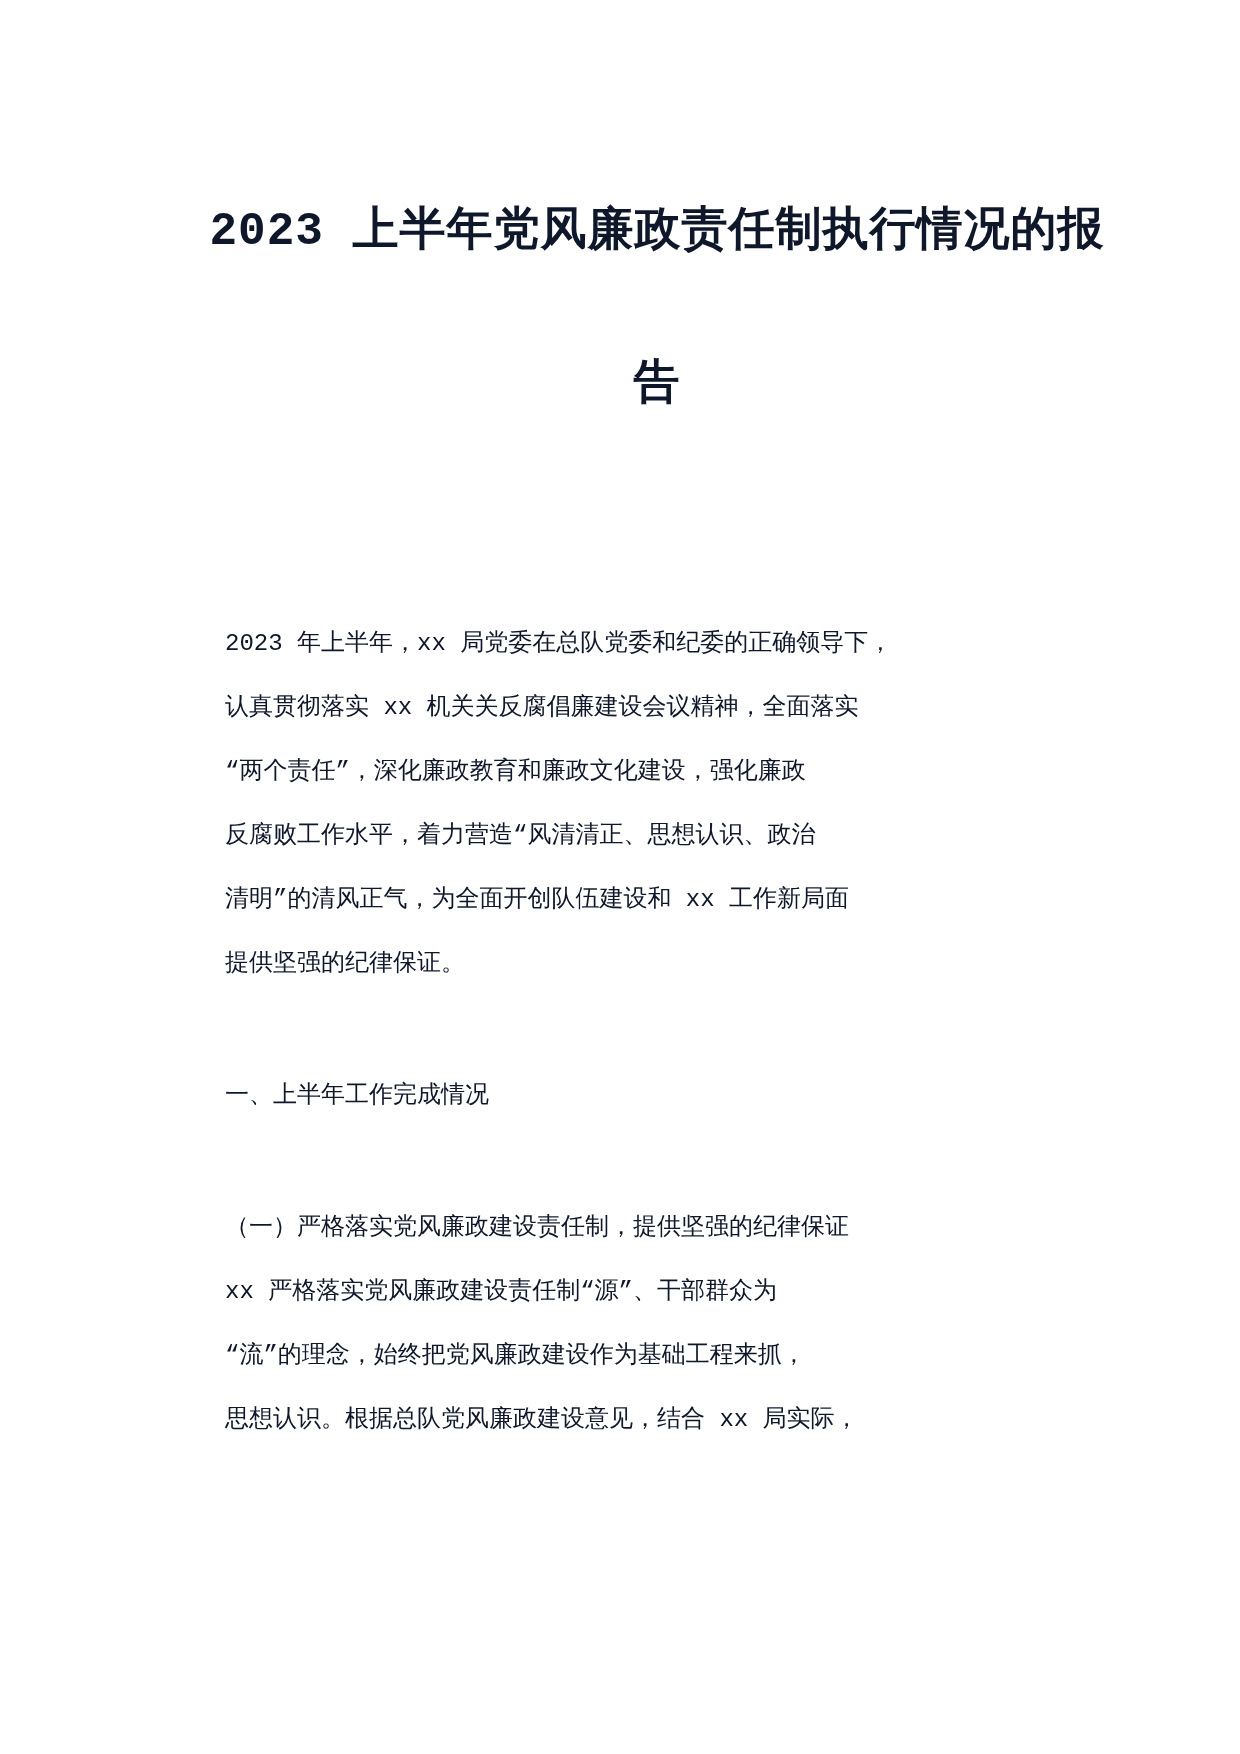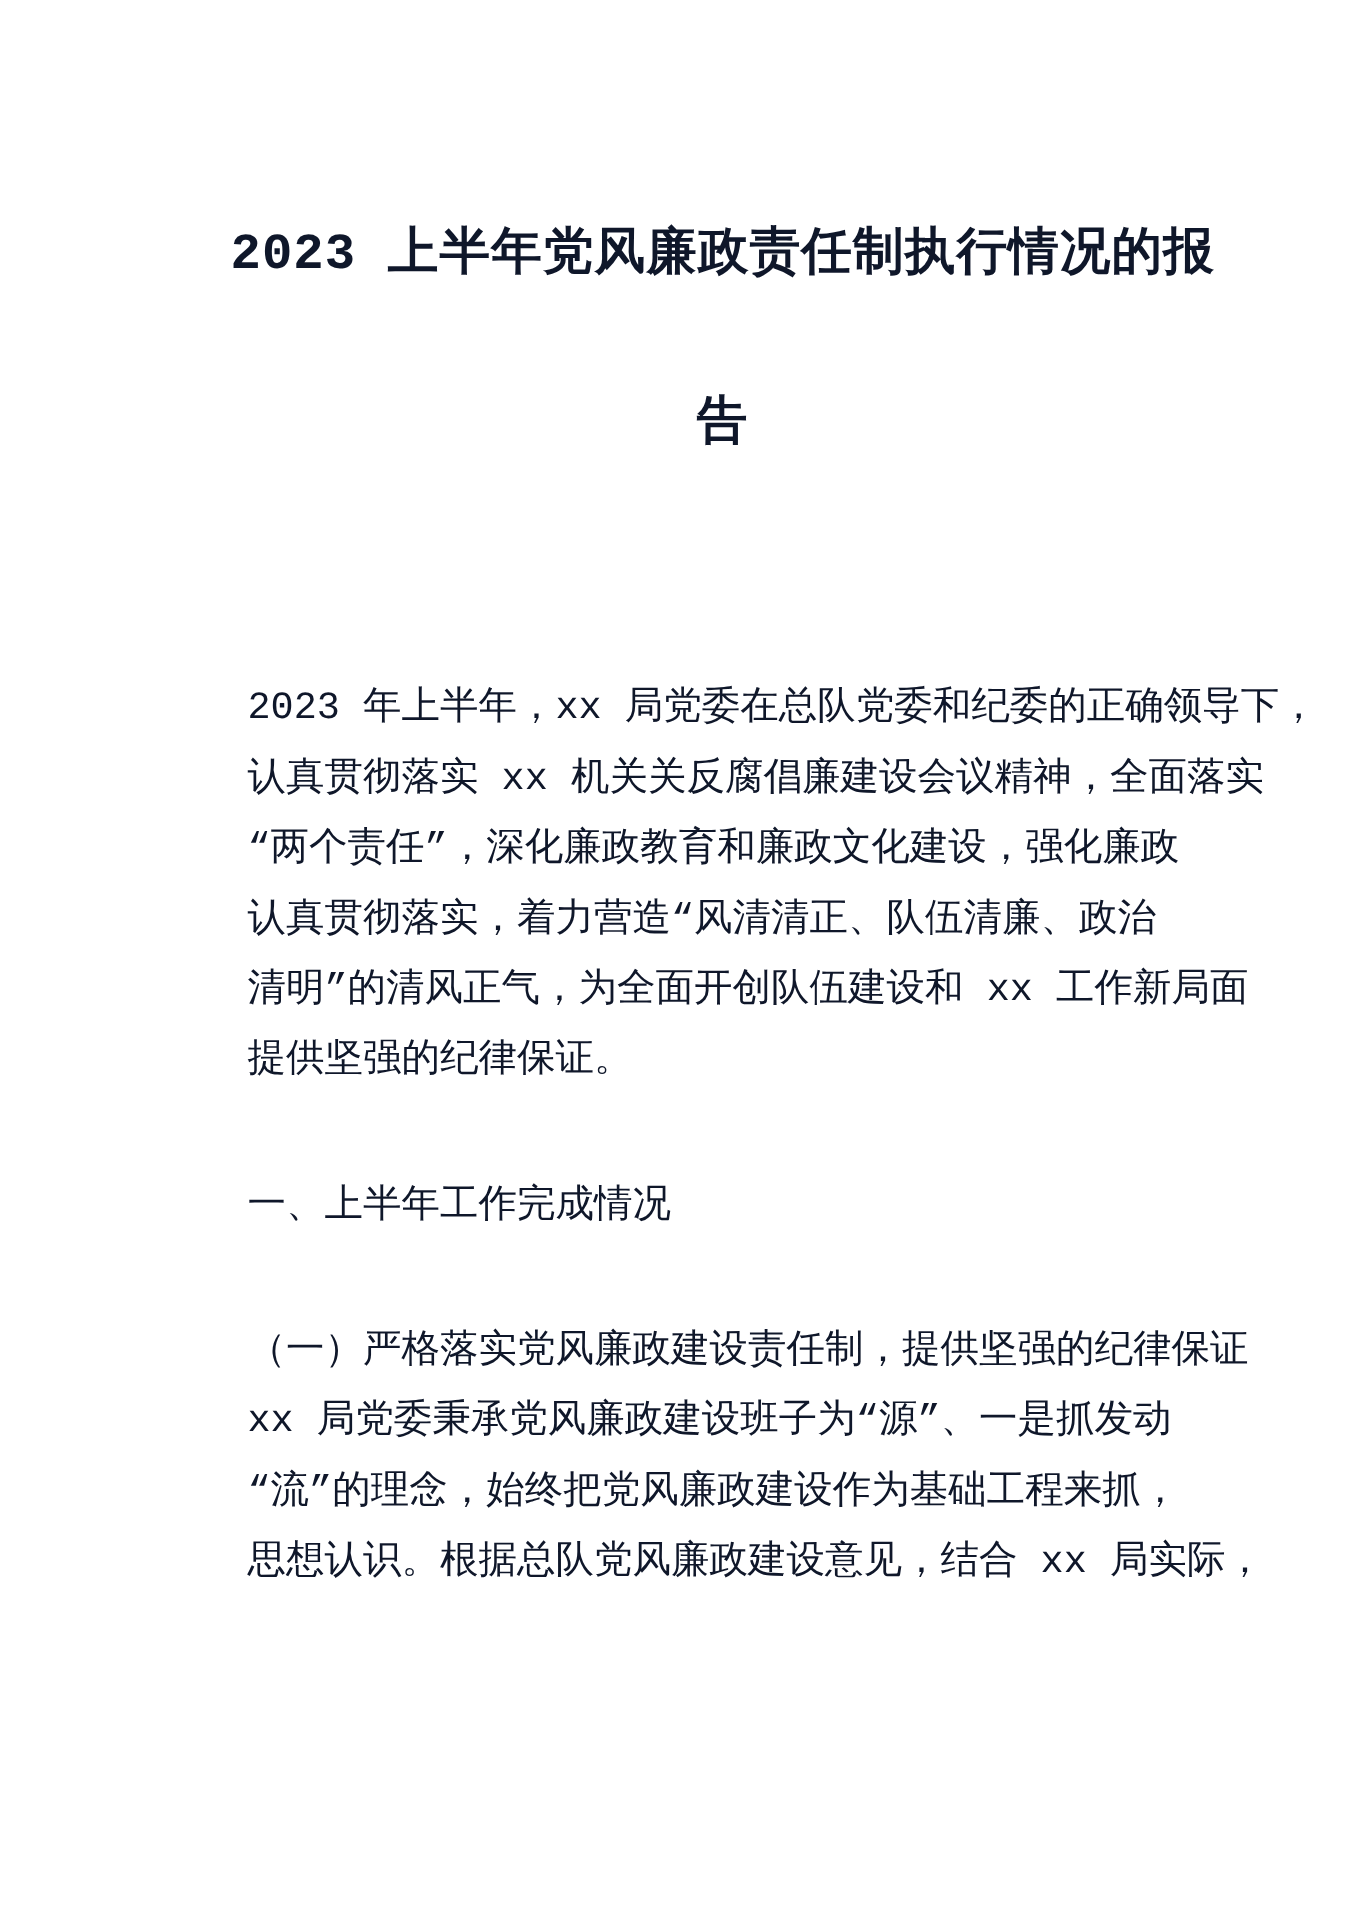--- a/index.html
+++ b/index.html
@@ -36,46 +36,46 @@
     padding-right: 150px;
     text-align: left;
   }
   .block {
     margin: 0 0 68px 0;
   }
   .block:last-child {
     margin-bottom: 0;
   }
   .doc-line {
-    font-size: 35px;
+    font-size: 24px;
     line-height: 64px;
     white-space: nowrap;
     font-weight: 400;
   }
 </style>
 </head>
 <body>
 
 <div class="page">
   <h1 class="doc-title">
       <div class="title-line">2023 上半年党风廉政责任制执行情况的报</div>
       <div class="title-line">告</div>
     </h1>
   <div class="doc-body">
       <div class="block paragraph">
         <div class="doc-line">2023 年上半年，xx 局党委在总队党委和纪委的正确领导下，</div>
         <div class="doc-line">认真贯彻落实 xx 机关关反腐倡廉建设会议精神，全面落实</div>
         <div class="doc-line">“两个责任”，深化廉政教育和廉政文化建设，强化廉政</div>
-        <div class="doc-line">认真贯彻落实，着力营造“风清清正、队伍清廉、政治</div>
+        <div class="doc-line">反腐败工作水平，着力营造“风清清正、思想认识、政治</div>
         <div class="doc-line">清明”的清风正气，为全面开创队伍建设和 xx 工作新局面</div>
         <div class="doc-line">提供坚强的纪律保证。</div>
       </div>
       <div class="block heading">
         <div class="doc-line">一、上半年工作完成情况</div>
       </div>
       <div class="block paragraph">
         <div class="doc-line">（一）严格落实党风廉政建设责任制，提供坚强的纪律保证</div>
-        <div class="doc-line">xx 局党委秉承党风廉政建设班子为“源”、一是抓发动</div>
+        <div class="doc-line">xx 严格落实党风廉政建设责任制“源”、干部群众为</div>
         <div class="doc-line">“流”的理念，始终把党风廉政建设作为基础工程来抓，</div>
         <div class="doc-line">思想认识。根据总队党风廉政建设意见，结合 xx 局实际，</div>
       </div>
     </div>
 </div>
 
 </body></html>

